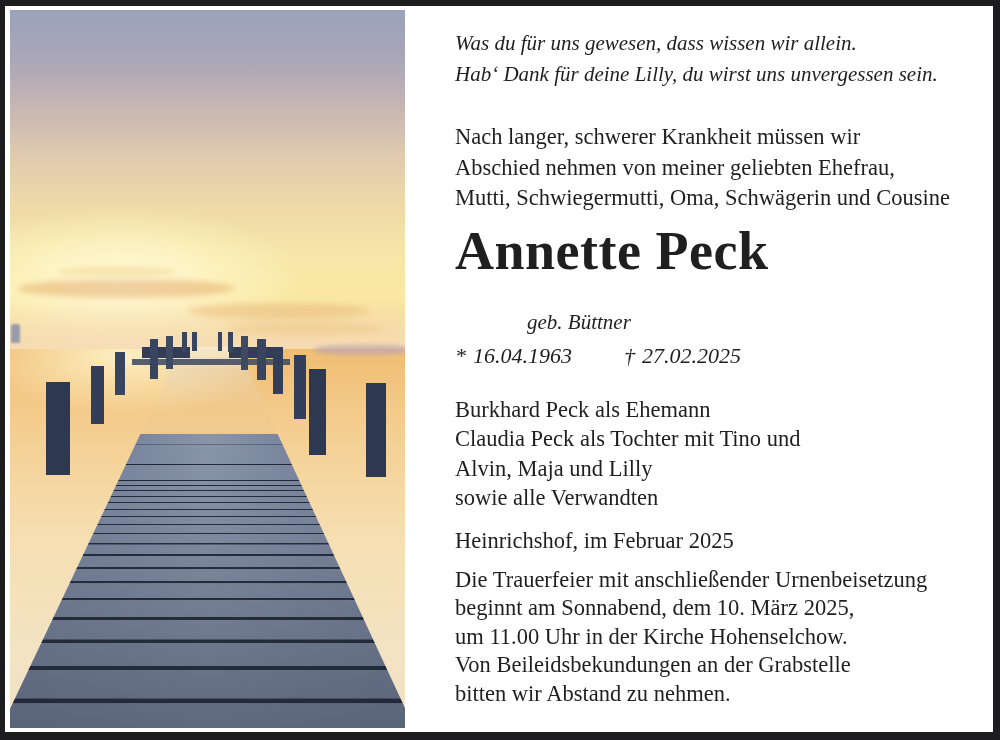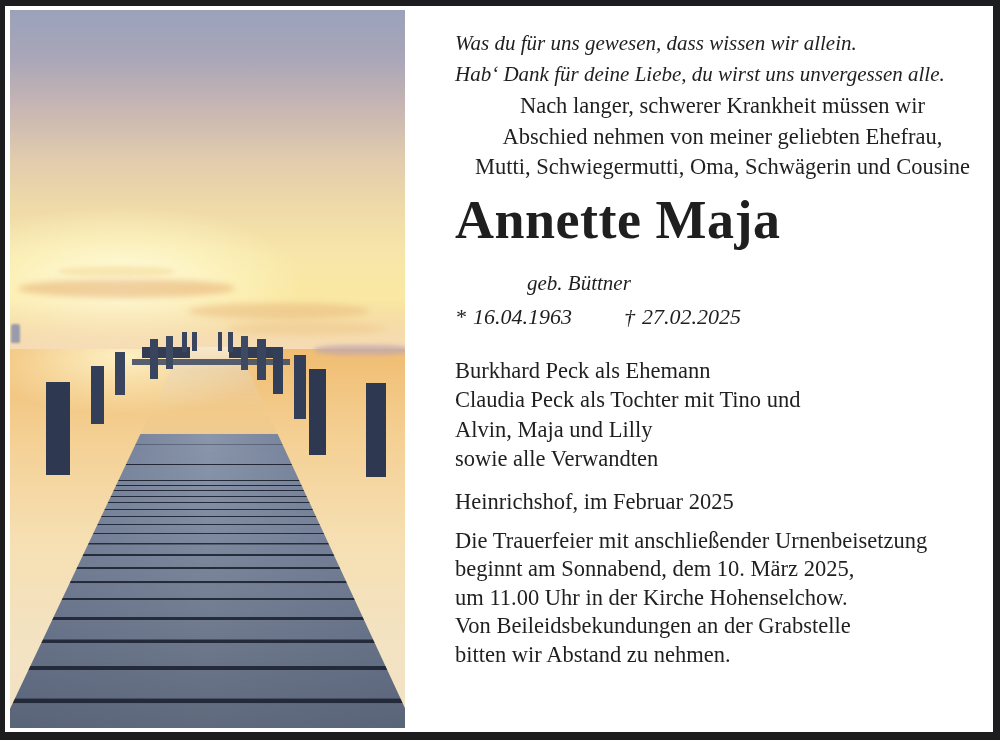--- a/index.html
+++ b/index.html
@@ -68,23 +68,23 @@
   .bm3{left:31.0%;top:48.6%;width:40%;height:0.9%;background:#3a4660;opacity:.85;}
   .r1{left:43.6%;top:44.9%;width:1.2%;height:2.7%;background:#3a4660;}
   .r2{left:46.2%;top:44.9%;width:1.1%;height:2.6%;background:#3a4660;}
   .r3{left:52.6%;top:44.9%;width:1.1%;height:2.6%;background:#3a4660;}
   .r4{left:55.2%;top:44.9%;width:1.2%;height:2.7%;background:#3a4660;}
 
   
   .col{position:absolute;left:455px;top:28px;width:535px;}
   .line{white-space:nowrap;}
   .quote{font-style:italic;font-size:21px;line-height:31px;}
-  .intro{font-size:22.5px;line-height:30.5px;margin-top:1px;text-align:center;}
+  .intro{font-size:22.5px;line-height:30.5px;margin-top:32px;}
   .name{font-size:54px;font-weight:bold;line-height:57px;margin-top:9px;letter-spacing:0.5px;}
-  .maiden{font-style:italic;font-size:21px;line-height:28px;margin-top:20px;margin-left:72px;}
+  .maiden{font-style:italic;font-size:21px;line-height:28px;margin-top:28px;margin-left:72px;}
   .dates{font-style:italic;font-size:22px;line-height:30px;margin-top:5px;}
   .dates .sym{margin-right:7px;}
   .dates .birth{margin-right:52px;}
   .family{font-size:22.5px;line-height:29.5px;margin-top:24px;}
   .family .fam-line{font-weight:normal;}
   .place{font-size:22.5px;line-height:30px;margin-top:13px;}
   .funeral{font-size:22.5px;line-height:28.5px;margin-top:10px;}
 </style>
 </head>
 <body>
@@ -128,30 +128,30 @@
     <div class="post pR3"></div>
     <div class="post pR4"></div>
     <div class="post pR5"></div>
     <div class="post pR6"></div>
   </div>
 
   <div class="col">
 
     <div class="quote">
       <div class="line">Was du für uns gewesen, dass wissen wir allein.</div>
-      <div class="line">Hab‘ Dank für deine Liebe, du wirst uns unvergessen alle.</div>
+      <div class="line">Hab‘ Dank für deine Lilly, du wirst uns unvergessen sein.</div>
     </div>
 
     <div class="intro">
       <div class="line">Nach langer, schwerer Krankheit müssen wir</div>
       <div class="line">Abschied nehmen von meiner geliebten Ehefrau,</div>
       <div class="line">Mutti, Schwiegermutti, Oma, Schwägerin und Cousine</div>
     </div>
 
-    <div class="name line">Annette Maja</div>
+    <div class="name line">Annette Peck</div>
 
     <div class="maiden line">geb. Büttner</div>
 
     <div class="dates line">
       <span class="birth"><span class="sym">*</span><span>16.04.1963</span></span><span class="death"><span class="sym">†</span><span>27.02.2025</span></span>
     </div>
 
     <div class="family">
       <div class="line fam-line">Burkhard Peck als Ehemann</div>
       <div class="line fam-line">Claudia Peck als Tochter mit Tino und</div>

